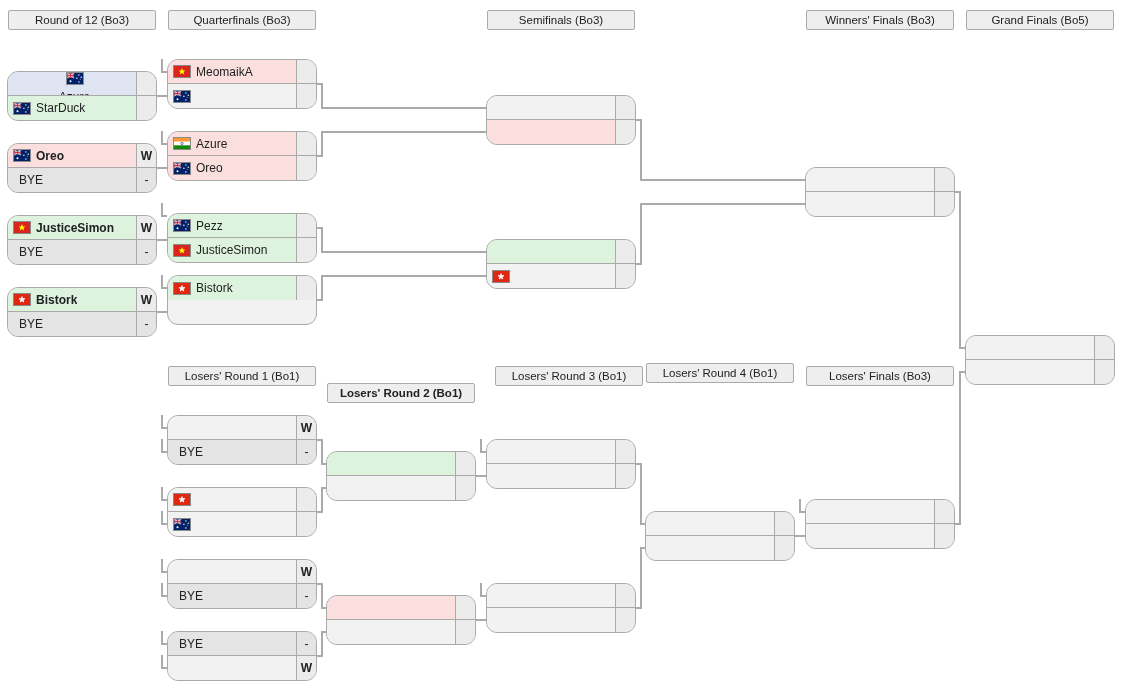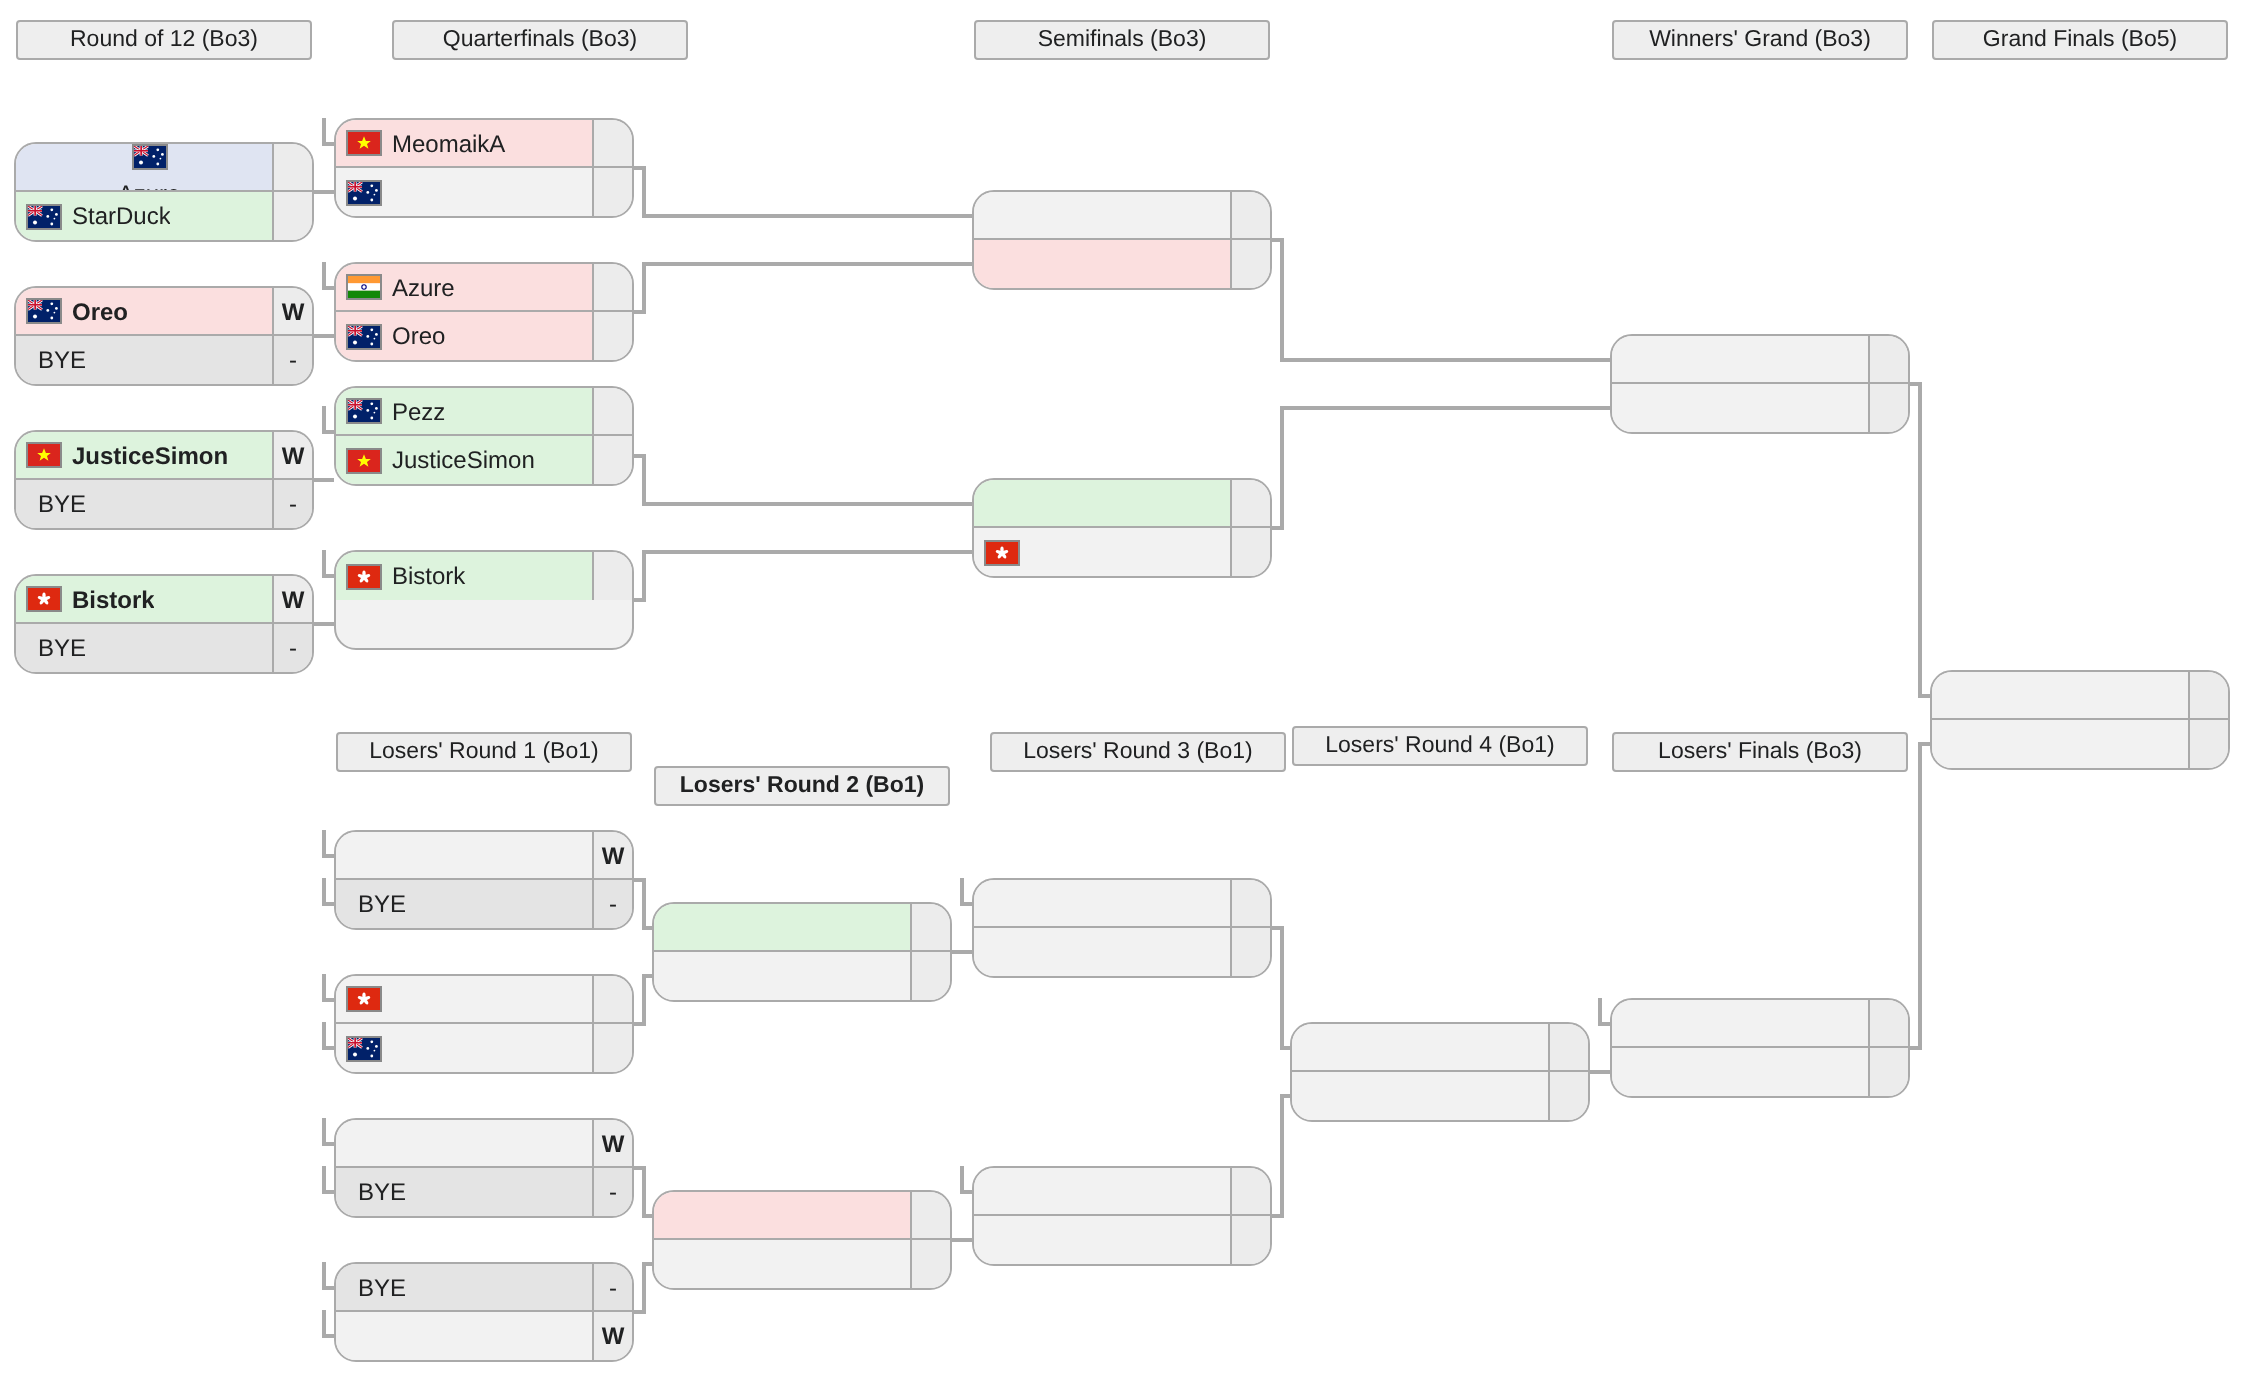--- a/index.html
+++ b/index.html
@@ -42,23 +42,23 @@
   .flag svg{display:block;}
 </style>
 </head>
 <body>
 
 <div id="bracket">
   <svg id="lines" width="1126" height="695">
       <path d="M157,96 H167 M157,168 H167 M157,240 H167 M157,312 H167 M317,84 H322 V108 H486 M317,156 H322 V132 H486 M317,228 H322 V252 H486 M317,300 H322 V276 H486 M636,120 H641 V180 H805 M636,264 H641 V204 H805 M955,192 H960 V348 H965 M955,524 H960 V372 H965 M317,440 H322 V464 H326 M317,512 H322 V488 H326 M317,584 H322 V608 H326 M317,656 H322 V632 H326 M476,476 H486 M476,620 H486 M636,464 H641 V524 H645 M636,608 H641 V548 H645 M795,536 H805 M167,72 H162 V59 M167,144 H162 V131 M167,216 H162 V203 M167,288 H162 V275 M167,428 H162 V415 M167,452 H162 V439 M167,500 H162 V487 M167,524 H162 V511 M167,572 H162 V559 M167,596 H162 V583 M167,644 H162 V631 M167,668 H162 V655 M486,452 H481 V439 M486,596 H481 V583 M805,512 H800 V499 " fill="none" stroke="#aaaaaa" stroke-width="2"></path>
     </svg>
 <div class="round-header" style="left: 8px; top: 10px;">Round of 12 (Bo3)</div>
-    <div class="round-header" style="left: 168px; top: 10px; margin-left: 28px;">Quarterfinals (Bo3)</div>
+    <div class="round-header" style="left: 168px; top: 10px;">Quarterfinals (Bo3)</div>
     <div class="round-header" style="left: 487px; top: 10px;">Semifinals (Bo3)</div>
-    <div class="round-header" style="left: 806px; top: 10px;">Winners' Grand (Bo3)</div>
+    <div class="round-header" style="left: 806px; top: 10px;">Winners' Finals (Bo3)</div>
     <div class="round-header" style="left: 966px; top: 10px;">Grand Finals (Bo5)</div>
     <div class="round-header" style="left: 168px; top: 366px;">Losers' Round 1 (Bo1)</div>
     <div class="round-header" style="left: 327px; top: 383px; font-weight: bold;">Losers' Round 2 (Bo1)</div>
     <div class="round-header" style="left: 495px; top: 366px;">Losers' Round 3 (Bo1)</div>
     <div class="round-header" style="left: 646px; top: 363px;">Losers' Round 4 (Bo1)</div>
     <div class="round-header" style="left: 806px; top: 366px;">Losers' Finals (Bo3)</div>
     <div class="match" style="left: 7px; top: 71px;">
       <div class="slot top">
         <div class="namecell" style="background: rgb(223, 228, 242); flex-direction: column;">
           <span class="flag">
@@ -262,21 +262,21 @@
                 <circle cx="9.9" cy="5.2" r="0.7"></circle>
                 <circle cx="13.2" cy="6.3" r="0.45"></circle>
               </g>
             </svg>
           </span>
           <span class="pname">Oreo</span>
         </div>
         <div class="scorecell"></div>
       </div>
     </div>
-    <div class="match" style="left: 167px; top: 193px;">
+    <div class="match" style="left: 167px; top: 213px;">
       <div class="slot top">
         <div class="namecell" style="background: rgb(221, 243, 221);">
           <span class="flag">
             <svg viewBox="0 0 16 11" width="16" height="11">
               <rect width="16" height="11" fill="#012169"></rect>
               <path d="M0,0 L7,4.8 M7,0 L0,4.8" stroke="#ffffff" stroke-width="1.4"></path>
               <path d="M0,0 L7,4.8 M7,0 L0,4.8" stroke="#C8102E" stroke-width="0.6"></path>
               <rect x="2.8" width="1.5" height="4.8" fill="#ffffff"></rect>
               <rect y="1.75" width="7" height="1.3" fill="#ffffff"></rect>
               <rect x="3.15" width="0.85" height="4.8" fill="#C8102E"></rect>

